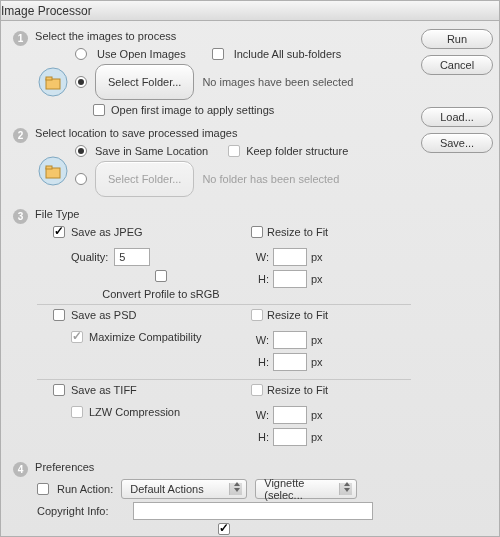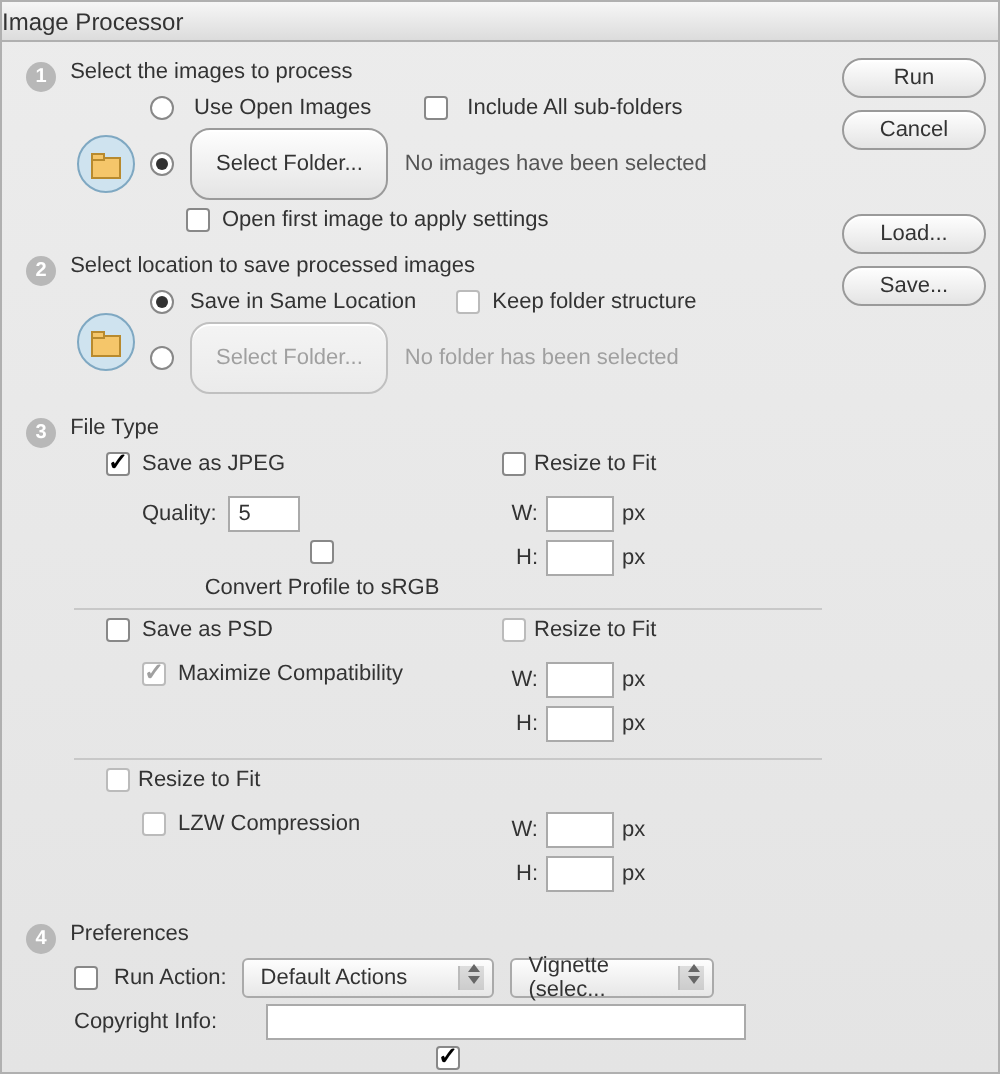--- a/index.html
+++ b/index.html
@@ -181,20 +181,24 @@
         <div class="ft-right disabled">
           <label style="width:18px;text-align:right;">H:</label>
           <input class="input tiny" style="">
           <label>px</label>
         </div>
       </div>
 
       <hr class="hr">
 
       <div class="ft-row">
+        <div class="ft-left">
+          <span class="check"></span>
+          <label>Save as TIFF</label>
+        </div>
         <div class="ft-right disabled">
           <span class="check"></span>
           <label>Resize to Fit</label>
         </div>
       </div>
       <div class="ft-row">
         <div class="ft-left disabled" style="padding-left:18px;">
           <span class="check"></span>
           <label>LZW Compression</label>
         </div>

